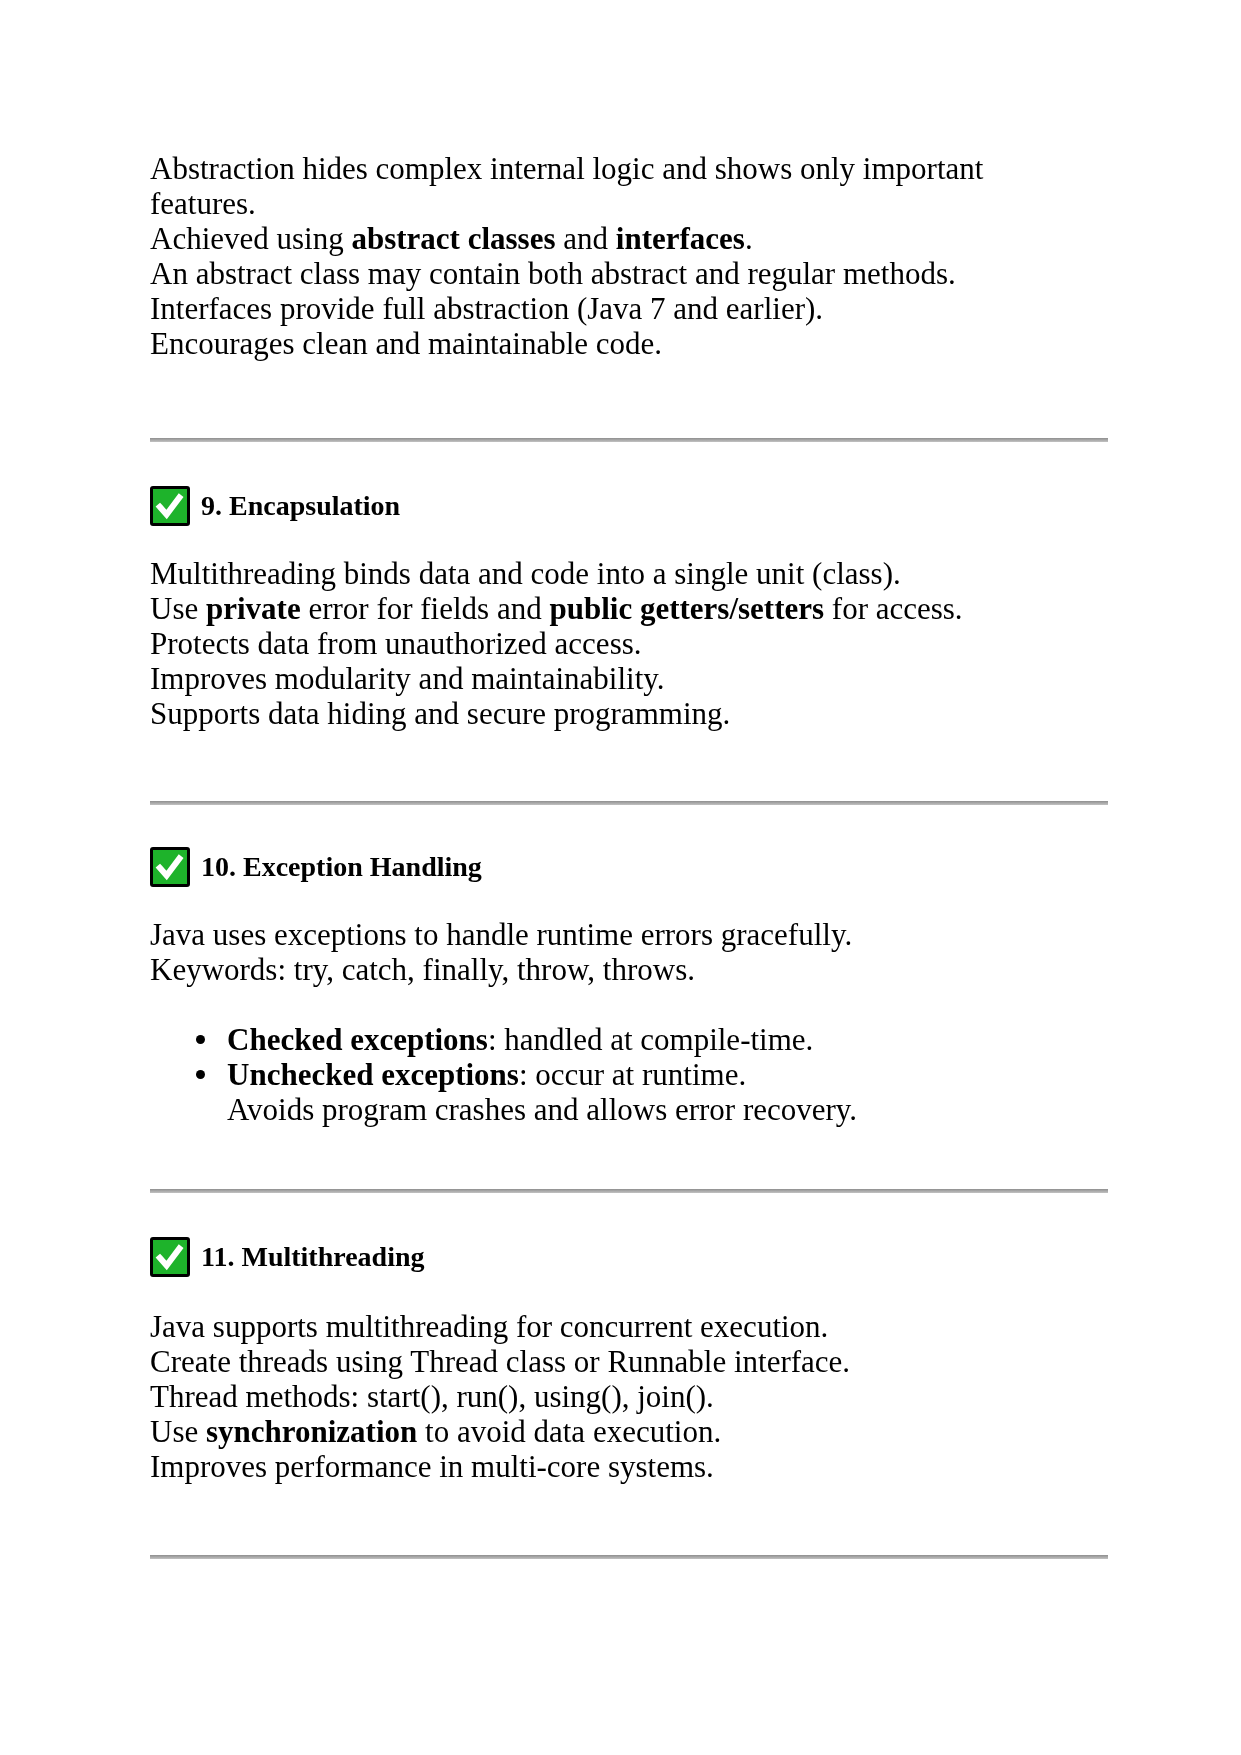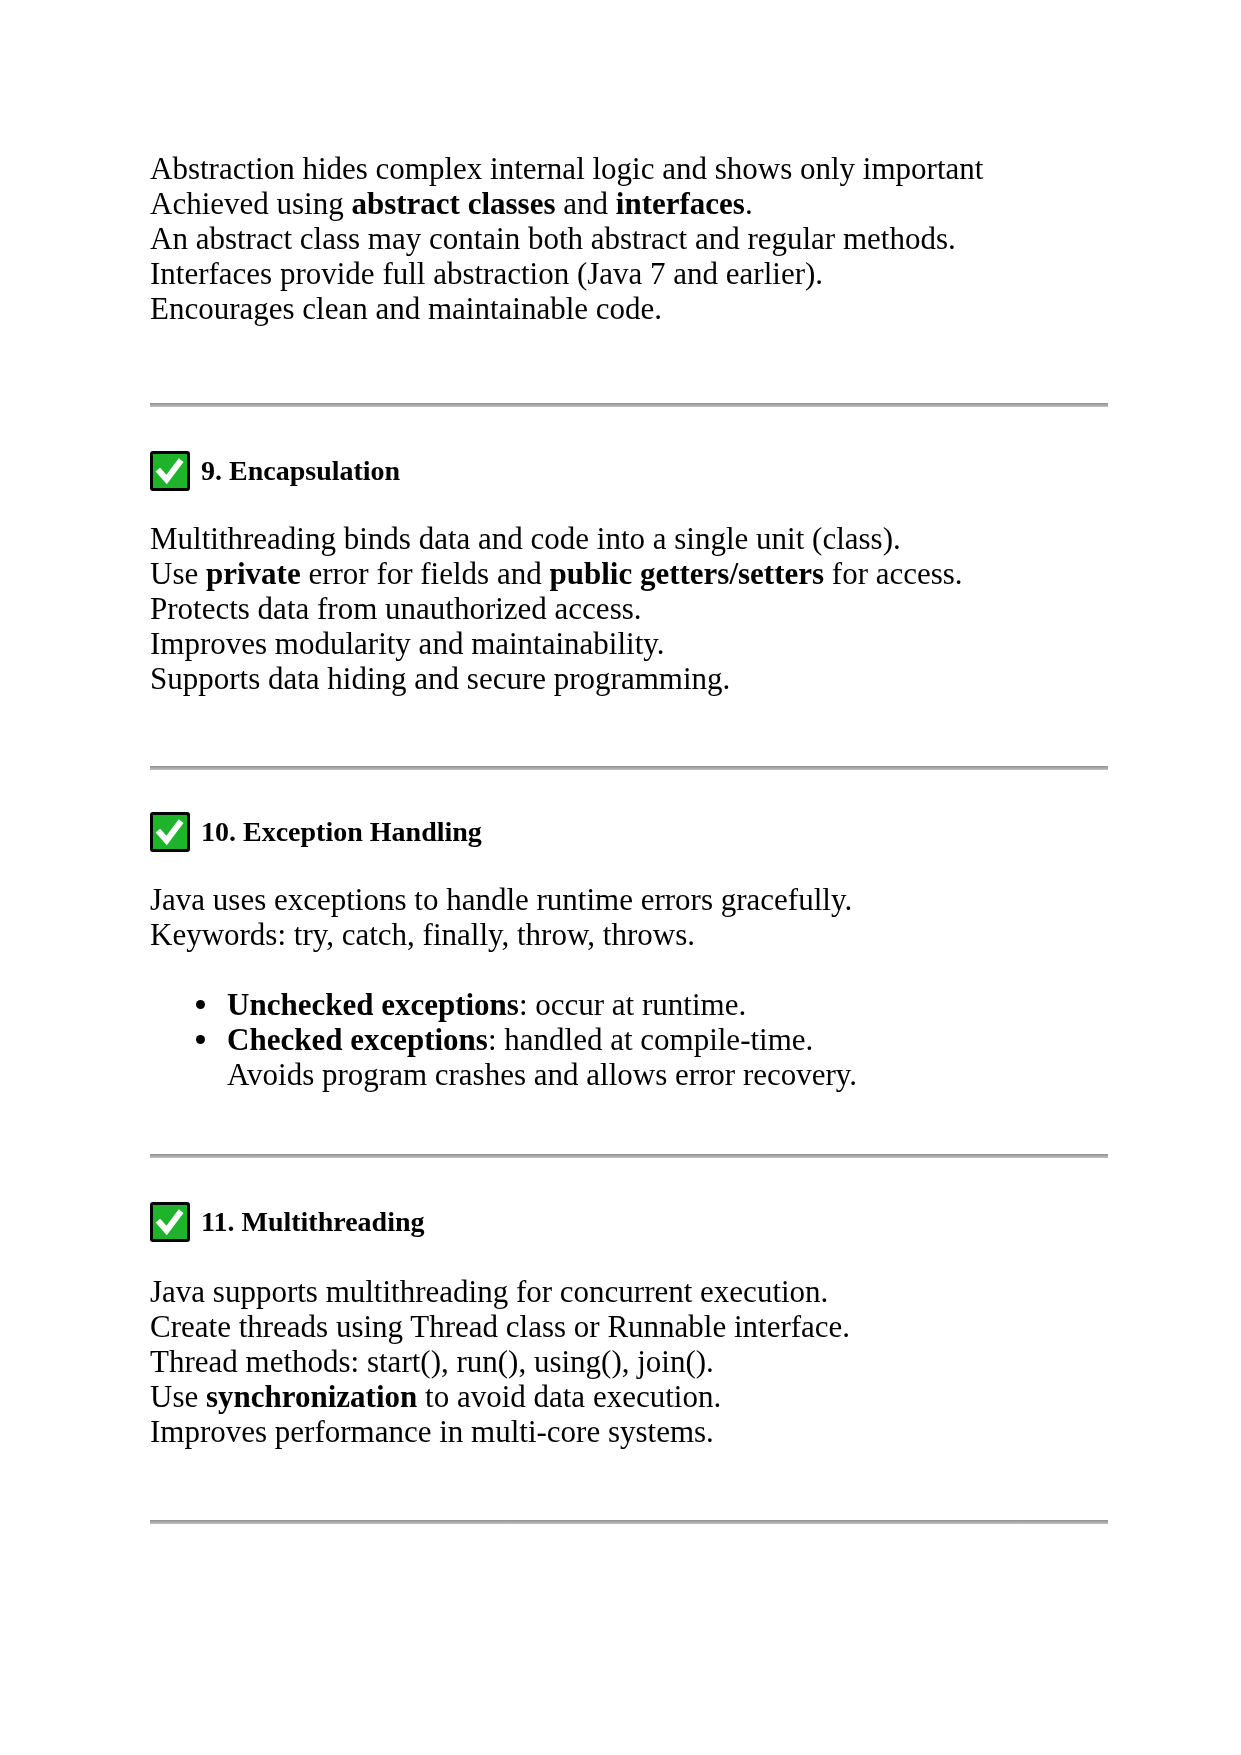--- a/index.html
+++ b/index.html
@@ -83,20 +83,21 @@
   }
 </style>
 </head>
 <body>
 
 <div class="page">
   <div class="content">
 
     <div class="textblock">
         <div class="tline"><span>Abstraction hides complex internal logic and shows only important</span></div>
+        <div class="tline"><span>features.</span></div>
         <div class="tline"><span>Achieved using </span><span class="bld">abstract classes</span><span> and </span><span class="bld">interfaces</span><span>.</span></div>
         <div class="tline"><span>An abstract class may contain both abstract and regular methods.</span></div>
         <div class="tline"><span>Interfaces provide full abstraction (Java 7 and earlier).</span></div>
         <div class="tline"><span>Encourages clean and maintainable code.</span></div>
       </div>
 
     <div class="divider div-1"></div>
 
     <div class="heading-row">
       <span class="checkbox">
@@ -122,22 +123,22 @@
           <polyline points="8,21 16,30 31,10" fill="none" stroke="#ffffff" stroke-width="7" stroke-linecap="square"></polyline>
         </svg>
       </span>
       <span class="section-title">10. Exception Handling</span>
     </div>
     <div class="textblock section-body">
         <div class="tline"><span>Java uses exceptions to handle runtime errors gracefully.</span></div>
         <div class="tline"><span>Keywords: try, catch, finally, throw, throws.</span></div>
       </div>
     <div class="textblock bullet-list">
+        <div class="tline"><span class="dot"></span><span class="bld">Checked exceptions</span><span>: handled at compile-time.</span></div>
         <div class="tline"><span class="dot"></span><span class="bld">Unchecked exceptions</span><span>: occur at runtime.</span></div>
-        <div class="tline"><span class="dot"></span><span class="bld">Checked exceptions</span><span>: handled at compile-time.</span></div>
         <div class="tline"><span>Avoids program crashes and allows error recovery.</span></div>
       </div>
 
     <div class="divider div-3"></div>
 
     <div class="heading-row">
       <span class="checkbox">
         <svg width="34" height="34" viewBox="0 0 40 40">
           <polyline points="8,21 16,30 31,10" fill="none" stroke="#ffffff" stroke-width="7" stroke-linecap="square"></polyline>
         </svg>

